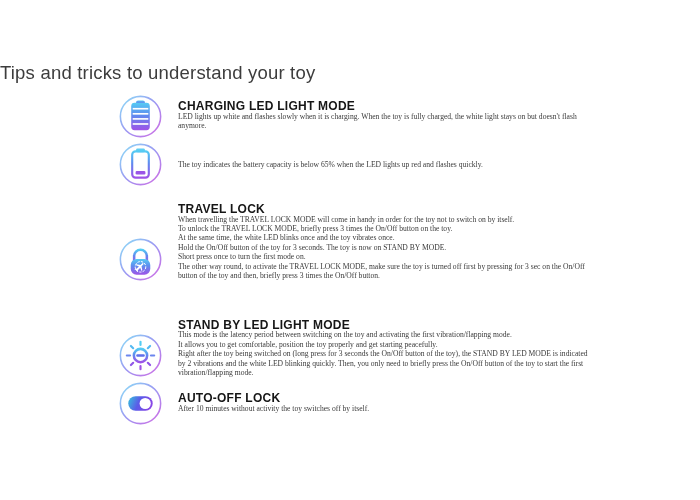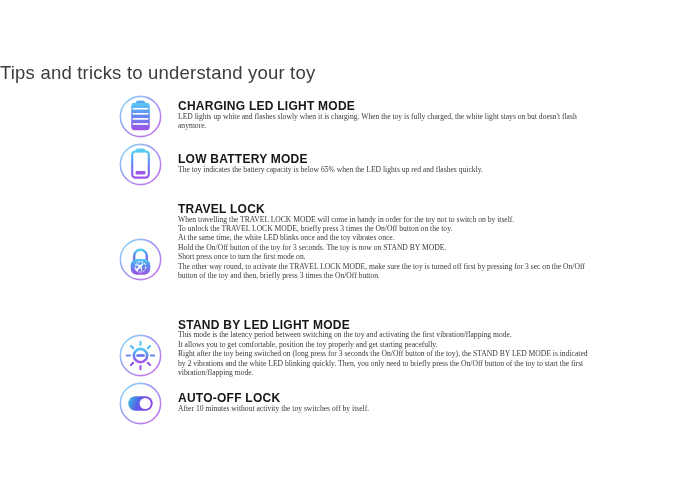--- a/index.html
+++ b/index.html
@@ -78,21 +78,20 @@
                 <stop offset="1" stop-color="#9E53E7"></stop>
             </linearGradient>
           </defs>
           <circle cx="22" cy="22" r="20.6" fill="none" stroke="url(#ring2)" stroke-width="1.6"></circle>
           <rect x="17.5" y="5.5" width="9" height="4" rx="1.5" fill="#5ECDF3"></rect>
           <rect x="13.5" y="8.5" width="17" height="27" rx="3.5" fill="none" stroke="url(#fill2)" stroke-width="2.2"></rect>
           <rect x="17" y="28.6" width="10" height="3.6" rx="1.2" fill="#9B55E7"></rect>
         </svg>
       </div>
       <div class="text">
-        <div class="sec-heading">LOW BATTERY MODE</div>
         <div class="sec-body">The toy indicates the battery capacity is below 65% when the LED lights up red and flashes quickly.</div>
       </div>
     </div>
 
     <div class="row top r3">
       <div class="icon-wrap">
         <svg viewBox="0 0 44 44">
           <defs>
             <linearGradient id="ring3" x1="0" y1="0" x2="1" y2="1">
               <stop offset="0" stop-color="#8BE0F7"></stop>

